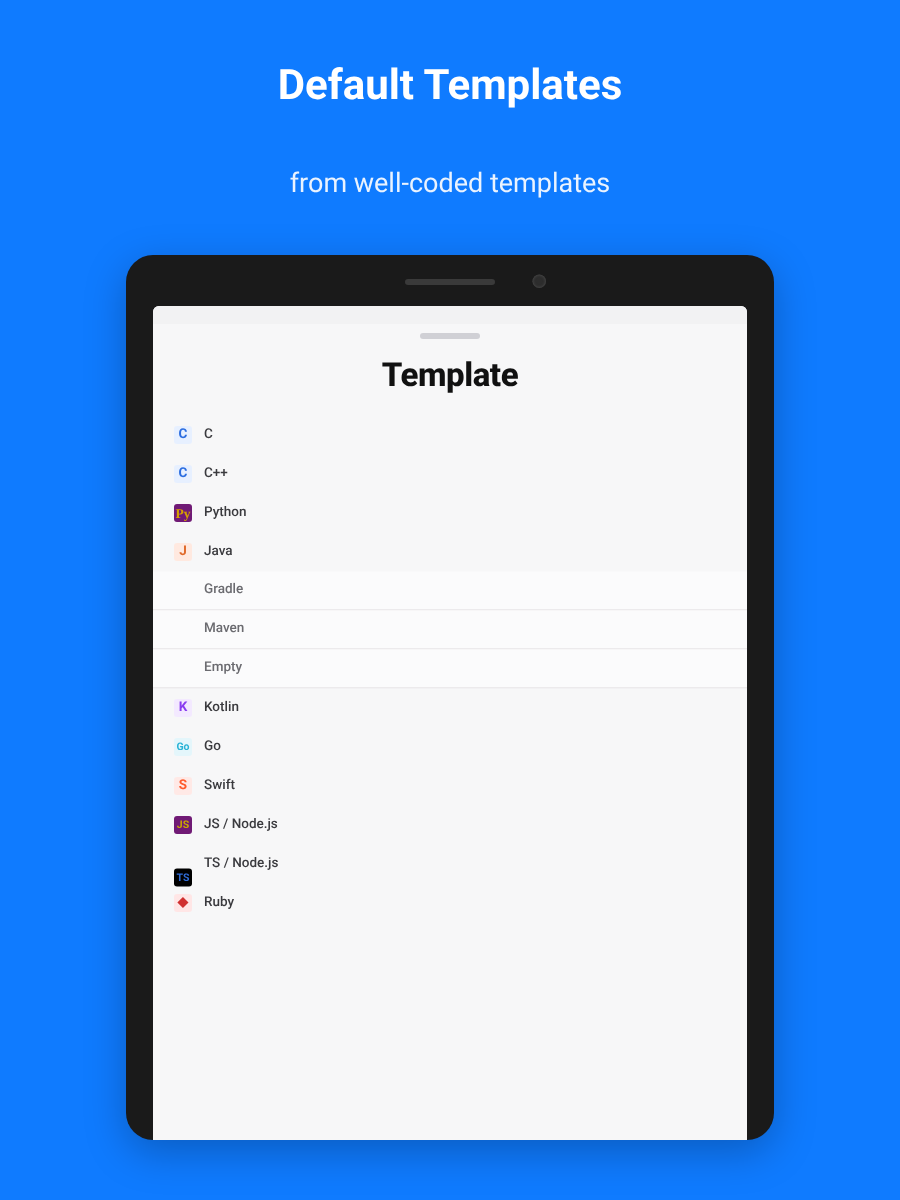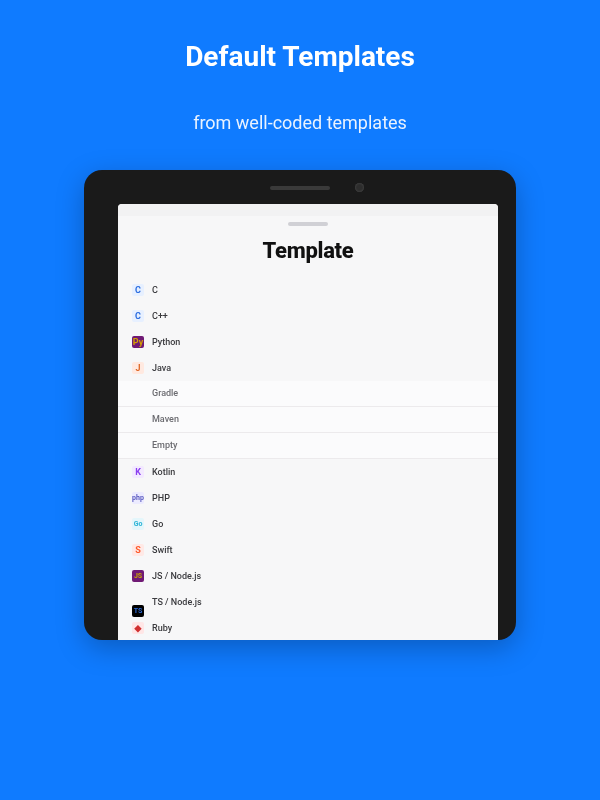--- a/index.html
+++ b/index.html
@@ -24,24 +24,24 @@
     font-weight: 400;
     margin-top: 14px;
     text-align: center;
     line-height: 1.35;
     max-width: 420px;
   }
 
   .tablet {
     margin-top: 34px;
     width: 432px;
-    height: 470px;
+    height: 590px;
     background: #1a1a1a;
     border-radius: 18px;
-    padding: 34px 18px 0 34px;
+    padding: 34px 18px 0 18px;
     position: relative;
     box-shadow: 0 8px 28px rgba(0,0,0,0.25);
   }
   .speaker {
     position: absolute;
     top: 16px; left: 50%; transform: translateX(-50%);
     width: 60px; height: 4px;
     background: #3a3a3a; border-radius: 2px;
   }
   .camera {
@@ -109,21 +109,21 @@
     font-size: 9px;
     color: #3a3a3e;
     font-weight: 500;
     white-space: nowrap;
   }
   .row.sub .lbl { color: #6b6b70; }
 
   
   .c-blue   { background:#e7f0ff; color:#2b6de0; }
   .c-bluec  { background:#e7f0ff; color:#2b6de0; }
-  .c-py     { background:#701a75; color:#d6a000; }
+  .c-py     { background:#701a75; color:#d6a000;font-family:Liberation Serif, serif; }
   .c-java   { background:#ffe9e0; color:#e06a2b; }
   .c-kot    { background:#f3e9ff; color:#8a3df0; }
   .c-php    { background:#ecebff; color:#5a5ac0; font-size:7px; }
   .c-go     { background:#e4f6fb; color:#29b3d6; font-size:7px; }
   .c-swift  { background:#ffe9e6; color:#ff5a2b; }
   .c-js     { background:#701a75; color:#caa800; font-size:7px; }
   .c-ts     { background:#000000; color:#2f6bd6; font-size:7px;margin-top:18px; }
   .c-ruby   { background:#ffe6e6; color:#d03030; }
 </style>
 </head>
@@ -168,24 +168,20 @@
           <span class="lbl">Maven</span>
         </div>
         <div class="row sub">
           <span class="lbl">Empty</span>
         </div>
         <div class="row">
           <span class="ico c-kot">K</span>
           <span class="lbl">Kotlin</span>
         </div>
         <div class="row">
-          <span class="ico c-php">php</span>
-          <span class="lbl">PHP</span>
-        </div>
-        <div class="row">
           <span class="ico c-go">Go</span>
           <span class="lbl">Go</span>
         </div>
         <div class="row">
           <span class="ico c-swift">S</span>
           <span class="lbl">Swift</span>
         </div>
         <div class="row">
           <span class="ico c-js">JS</span>
           <span class="lbl">JS / Node.js</span>

